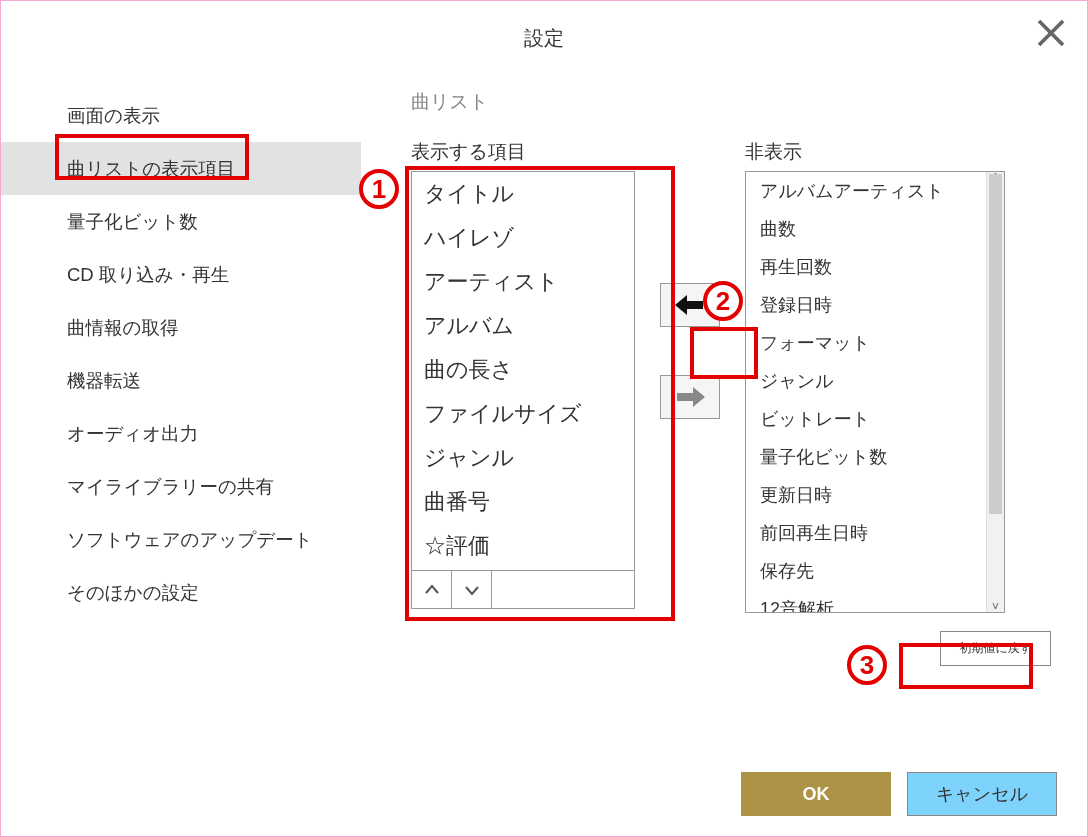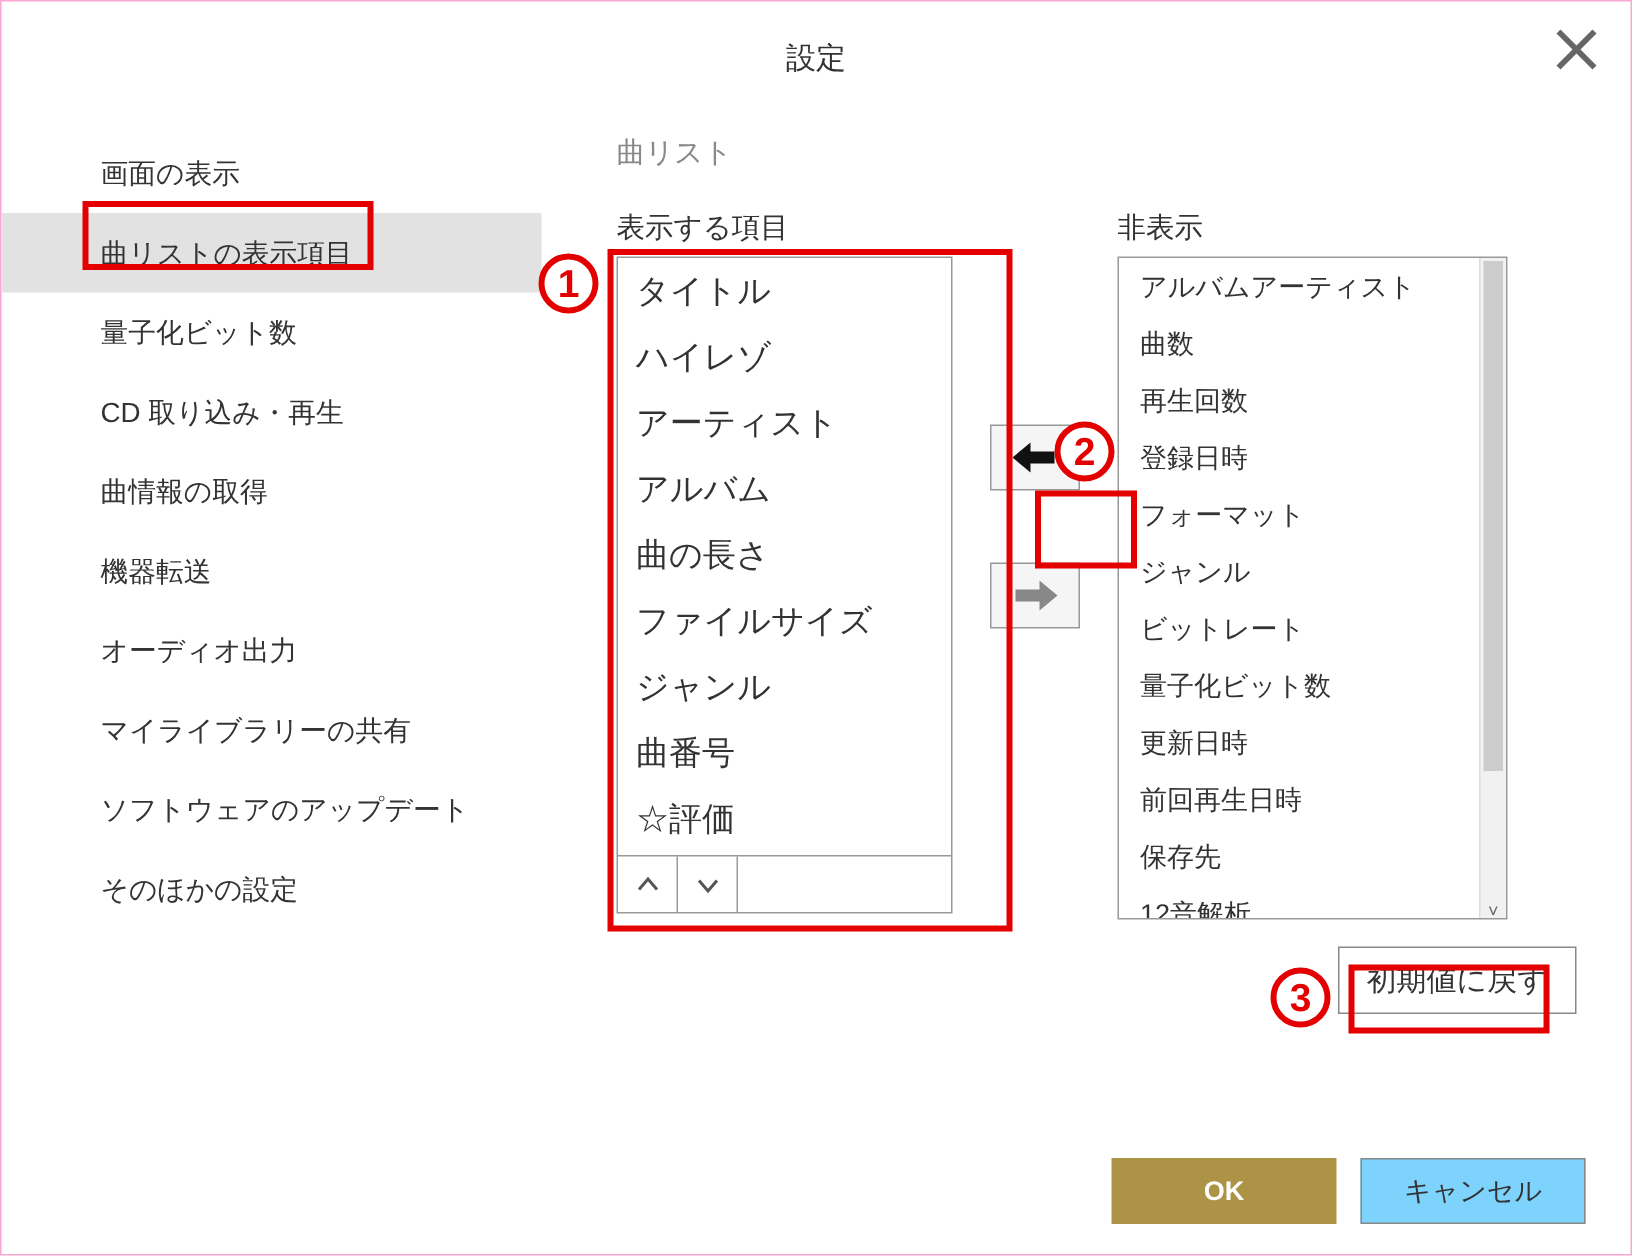--- a/index.html
+++ b/index.html
@@ -49,21 +49,21 @@
   .fake-scroll .chev-down { bottom: -2px; }
 
   .move-btn {
     width: 60px; height: 44px; border: 1px solid #999; background: #f5f5f5;
     display: flex; align-items: center; justify-content: center; margin: 14px 0; cursor: pointer;
   }
   .move-btn svg { width: 34px; height: 28px; }
 
   .reset-row { margin-top: 18px; display: flex; justify-content: flex-end; padding-right: 36px; }
   .reset-btn {
-    border: 1px solid #888; padding: 8px 18px; font-size: 20px; color: #333; background: #fff; cursor: pointer;
+    border: 1px solid #888; padding: 8px 18px; font-size: 12px; color: #333; background: #fff; cursor: pointer;
   }
 
   .footer { position: absolute; bottom: 20px; right: 30px; display: flex; gap: 16px; }
   .btn { width: 150px; height: 44px; display: flex; align-items: center; justify-content: center; font-size: 18px; cursor: pointer; }
   .btn.ok { background: #ad9346; color: #fff; border: none; font-weight: 600; }
   .btn.cancel { background: #7dd3fc; color: #333; border: 1px solid #888; }
 
   
   .ann { position: absolute; border: 4px solid #e40000; pointer-events: none; }
   .ann-num {

